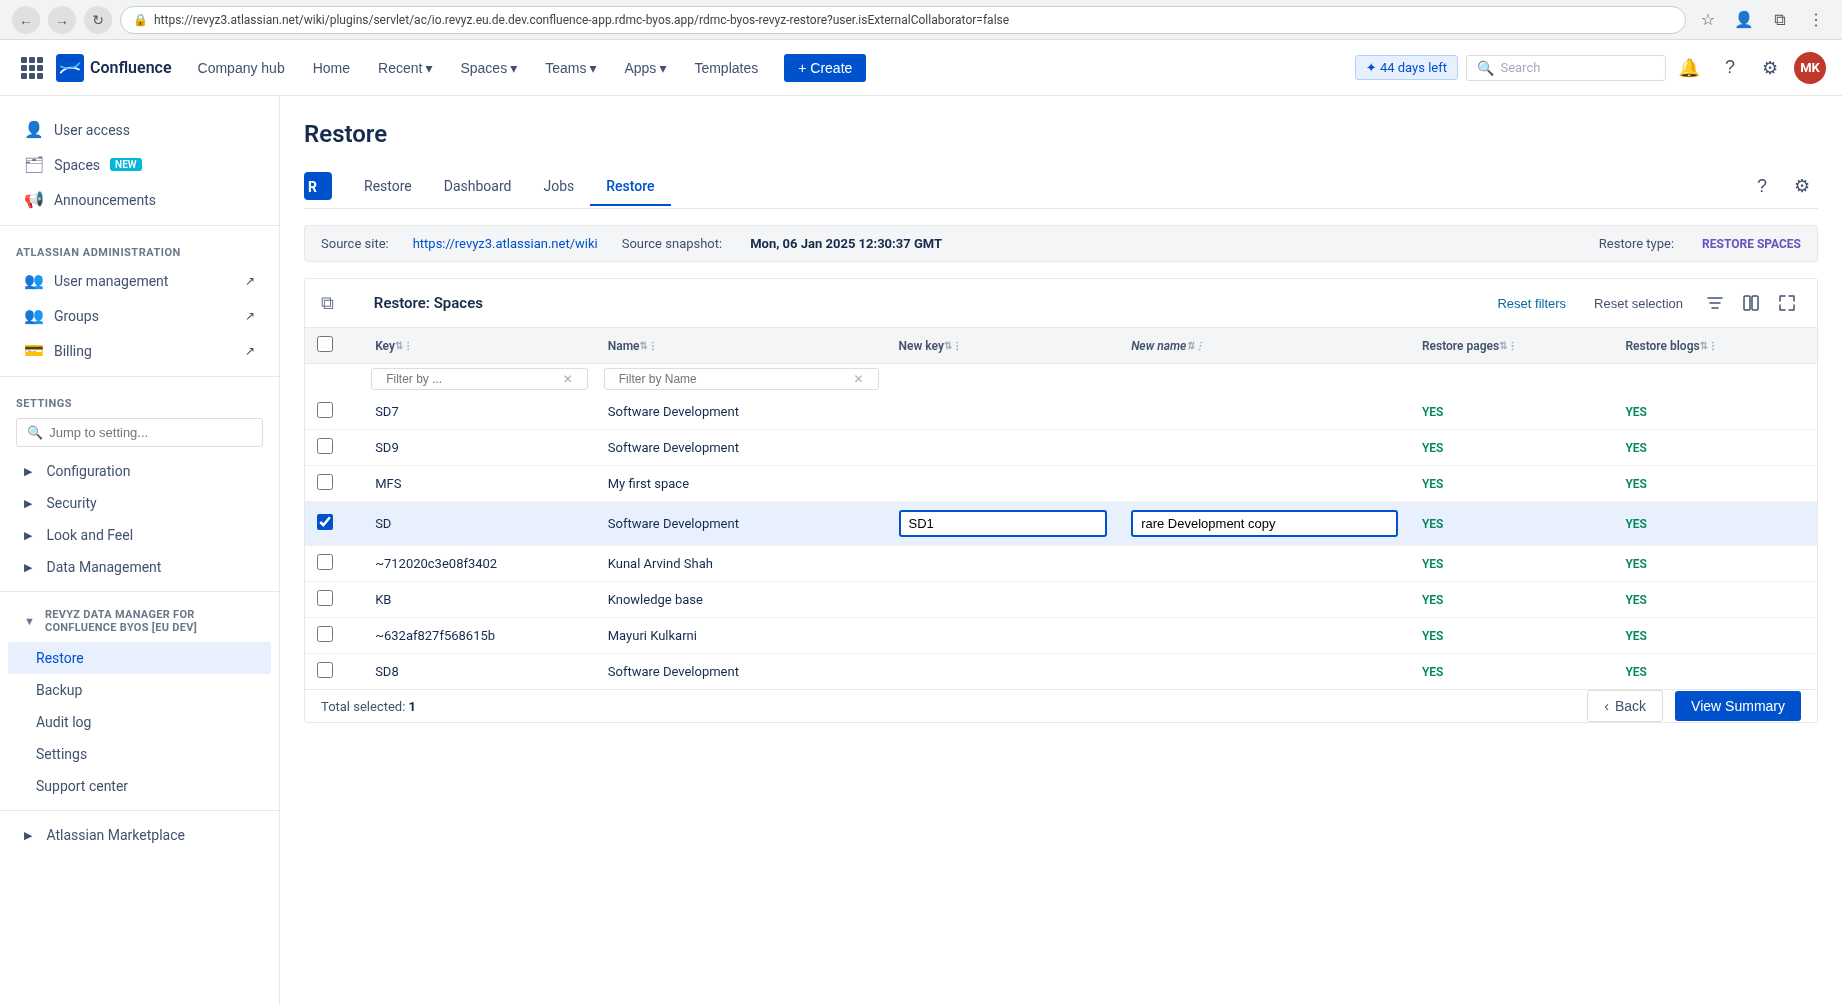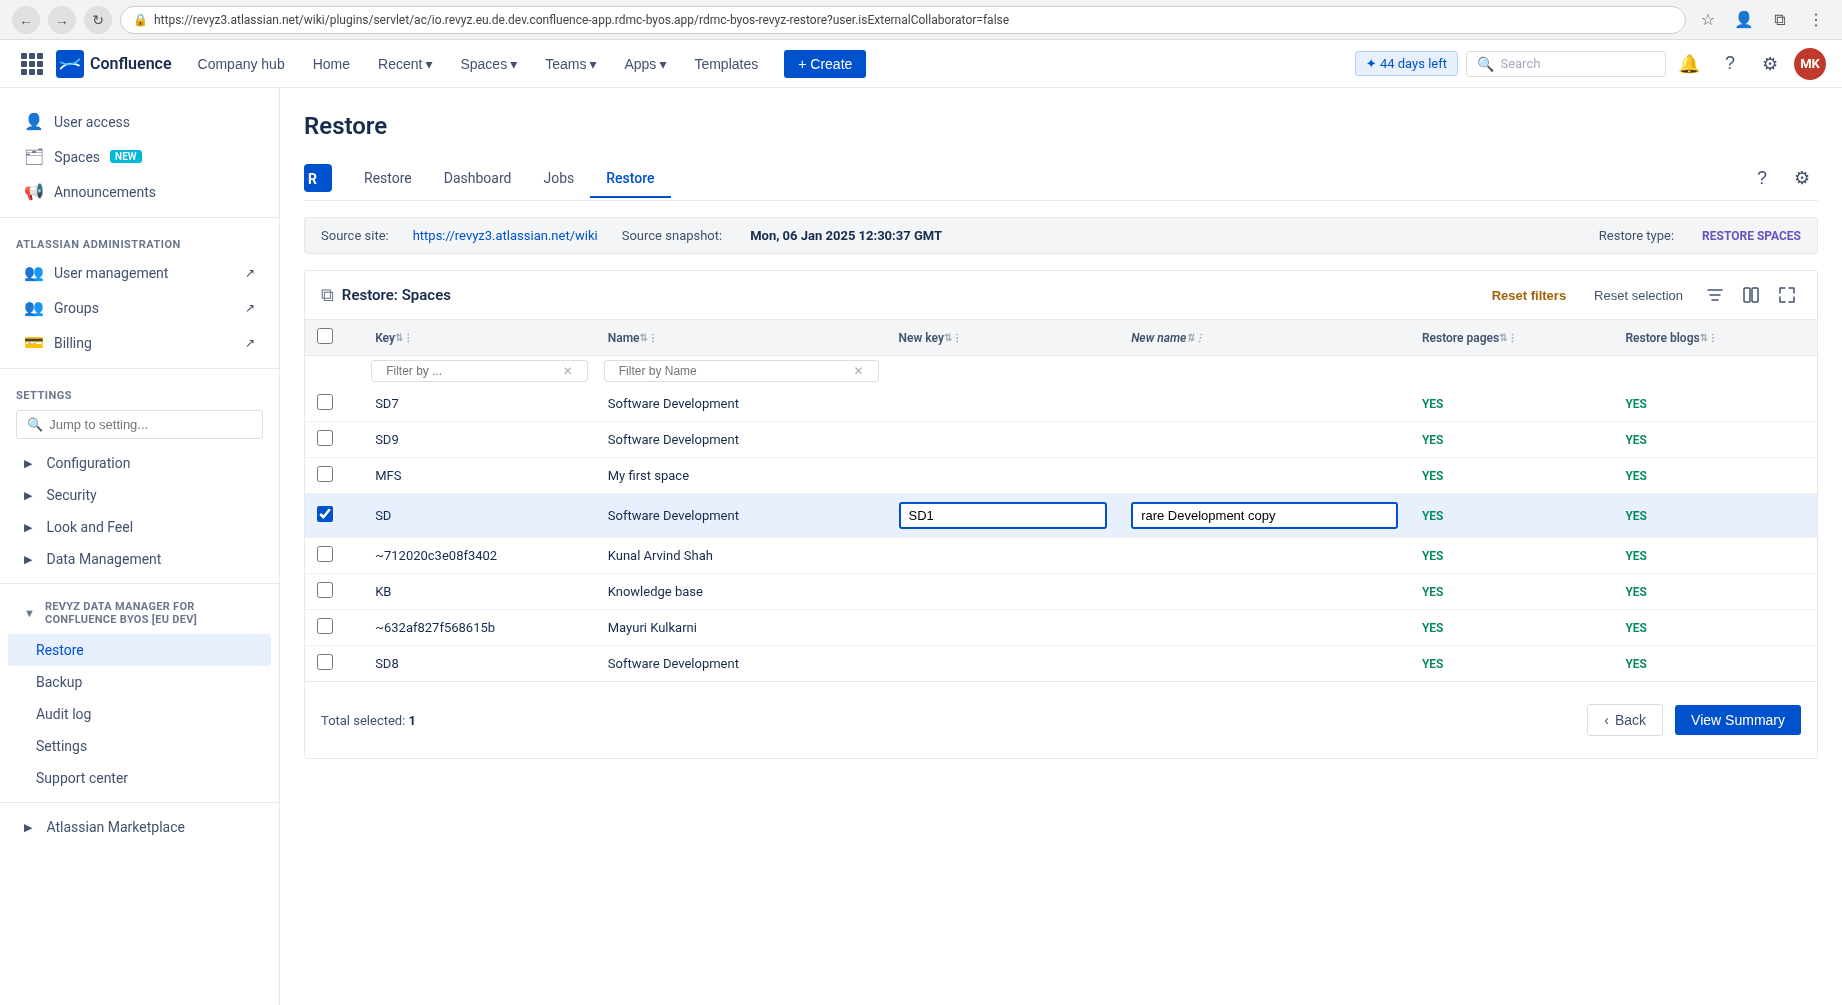--- a/index.html
+++ b/index.html
@@ -44,21 +44,21 @@
       border: none; background: none; cursor: pointer;
       color: #555; font-size: 16px;
       display: flex; align-items: center; justify-content: center;
     }
 
     
     .app { display: flex; flex-direction: column; height: calc(100vh - 40px); }
 
     
     .top-nav {
-      height: 48px;
+      height: 56px;
       background: #fff;
       border-bottom: 1px solid #e8e8e8;
       display: flex;
       align-items: center;
       padding: 0 16px;
       gap: 8px;
       flex-shrink: 0;
     }
     .nav-logo { display: flex; align-items: center; gap: 8px; margin-right: 8px; }
     .nav-logo-icon { width: 28px; height: 28px; }
@@ -242,33 +242,33 @@
       display: flex; align-items: center;
       padding: 10px 16px;
       border-bottom: 1px solid #e8e8e8;
       background: #fff;
       gap: 8px;
     }
     .table-card-title {
       font-size: 15px;
       font-weight: 600;
       color: #172b4d;
-      display: flex; align-items: center; gap: 8px;
+      display: flex; align-items: center; gap: 8px; margin-left: 32px;
     }
     .table-card-actions { margin-left: auto; display: flex; align-items: center; gap: 8px; }
     .table-action-btn {
       padding: 4px 10px;
       font-size: 13px;
       color: #42526e;
       background: none;
       border: none;
       cursor: pointer;
       border-radius: 3px;
     }
-    .table-action-btn.disabled { color: #a16207; cursor: default; font-weight: bold; }
+    .table-action-btn.disabled { color: #0369a1; cursor: default; }
     .table-icon-btn {
       width: 28px; height: 28px;
       border: none; background: none; cursor: pointer;
       color: #42526e; font-size: 16px;
       display: flex; align-items: center; justify-content: center;
       border-radius: 3px;
     }
 
     
     table { width: 100%; border-collapse: collapse; }
@@ -335,21 +335,21 @@
       background: #fff;
     }
 
     
     .cb { width: 16px; height: 16px; cursor: pointer; accent-color: #0052cc; }
     .cb-header { width: 16px; height: 16px; cursor: pointer; accent-color: #0052cc; }
 
     
     .table-footer {
       display: flex; align-items: center;
-      padding: 22px 16px;
+      padding: 0 16px;
       border-top: 1px solid #e8e8e8;
       background: #fff;
       gap: 12px;
     }
     .total-selected { font-size: 13px; color: #42526e; }
     .total-count { font-weight: 700; color: #172b4d; }
     .footer-spacer { flex: 1; }
     .back-btn {
       padding: 7px 16px;
       font-size: 14px;

